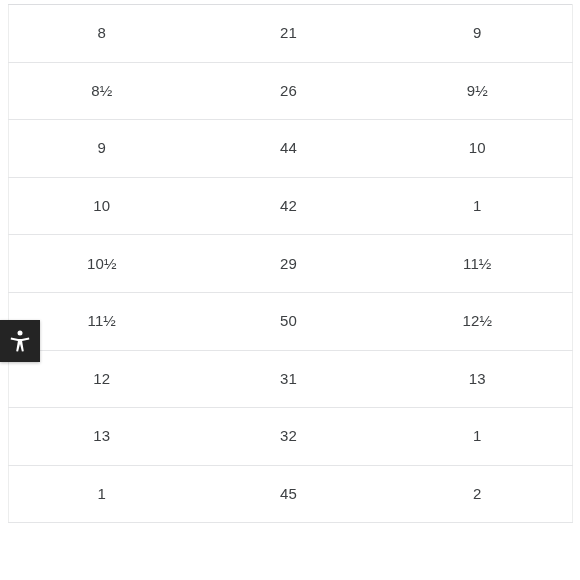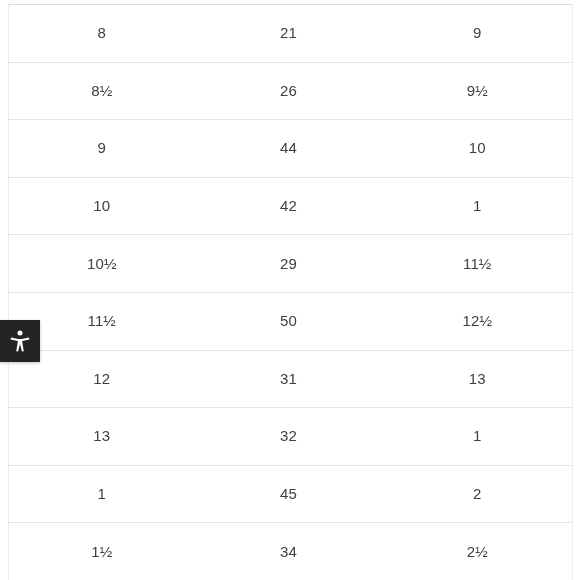--- a/index.html
+++ b/index.html
@@ -139,25 +139,20 @@
       <tr>
         <td>13</td>
         <td>32</td>
         <td>1</td>
       </tr>
       <tr>
         <td>1</td>
         <td>45</td>
         <td>2</td>
       </tr>
-      <tr>
-        <td>1½</td>
-        <td>34</td>
-        <td>2½</td>
-      </tr>
     </tbody>
   </table>
 
 </div>
 
 <div id="a11y-widget" title="Accessibility">
   <span>
     <svg width="22" height="24" viewBox="0 0 22 24" aria-hidden="true">
       <circle cx="11" cy="4.1" r="2.5" fill="#ffffff"></circle>
       <path d="M2.0 8.6 L9.2 9.9 L12.8 9.9 L20.0 8.6

